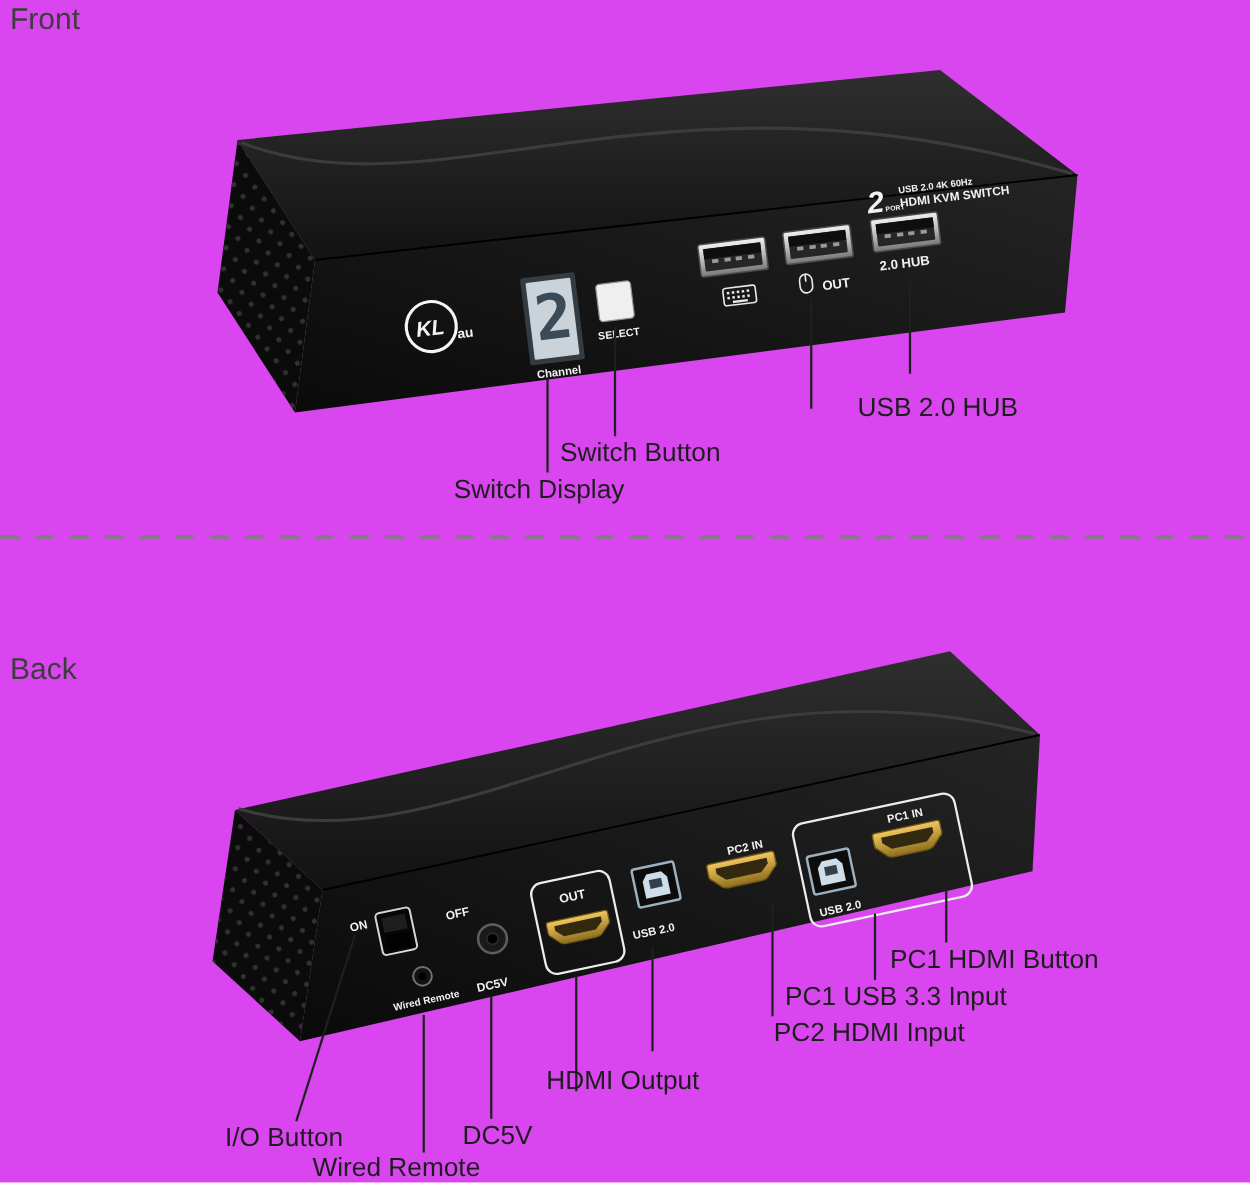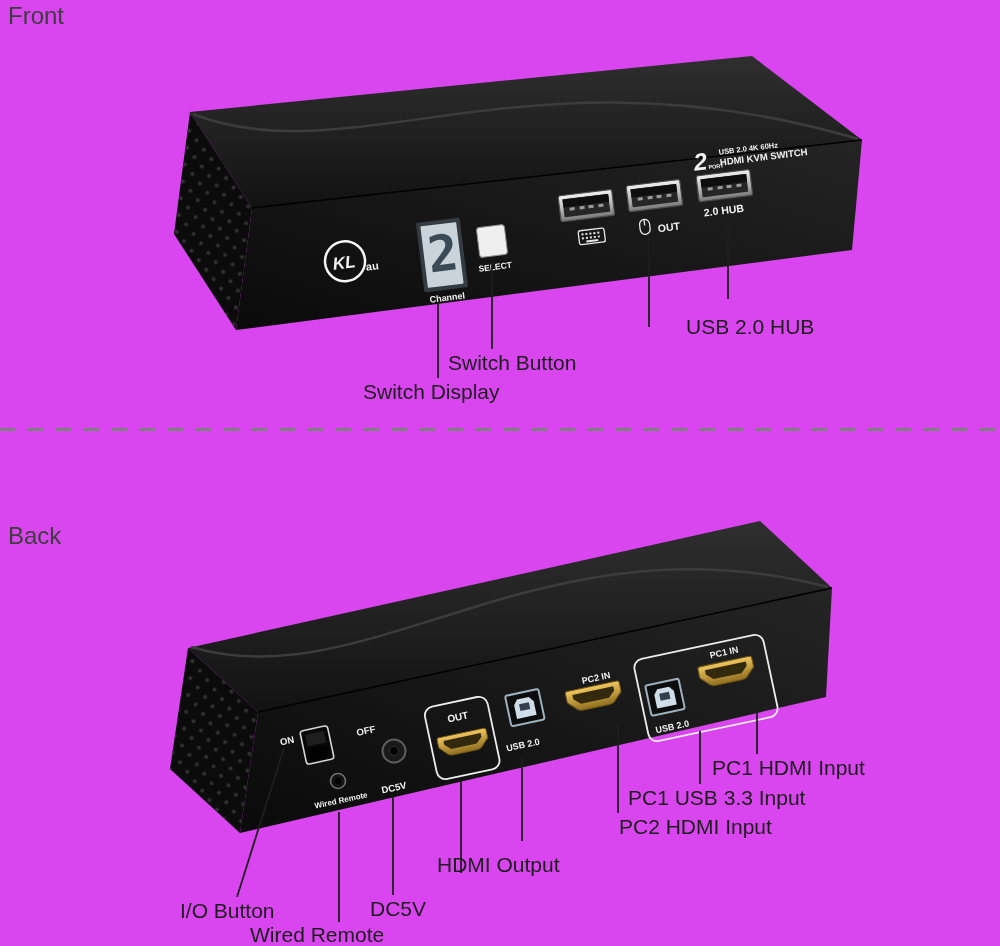--- a/index.html
+++ b/index.html
@@ -190,21 +190,21 @@
       <line x1="393" y1="797" x2="393" y2="895"></line>
       <line x1="339" y1="812" x2="339" y2="922"></line>
       <line x1="284" y1="748" x2="237" y2="897"></line>
     </g>
   </svg>
 
   <div class="ann" style="left:686px; top:315px;">USB 2.0 HUB</div>
   <div class="ann" style="left:448px; top:351px;">Switch Button</div>
   <div class="ann" style="left:363px; top:380px;">Switch Display</div>
 
-  <div class="ann" style="left:712px; top:756px;">PC1 HDMI Input</div>
+  <div class="ann" style="left:712px; top:756px;">PC1 HDMI Button</div>
   <div class="ann" style="left:628px; top:786px;">PC1 USB 3.3 Input</div>
   <div class="ann" style="left:583px; top:815px;margin-left:36px;">PC2 HDMI Input</div>
   <div class="ann" style="left:437px; top:853px;">HDMI Output</div>
   <div class="ann" style="left:370px; top:897px;">DC5V</div>
   <div class="ann" style="left:180px; top:899px;">I/O Button</div>
   <div class="ann" style="left:250px; top:923px;">Wired Remote</div>
 
 </div>
 
 </body></html>

